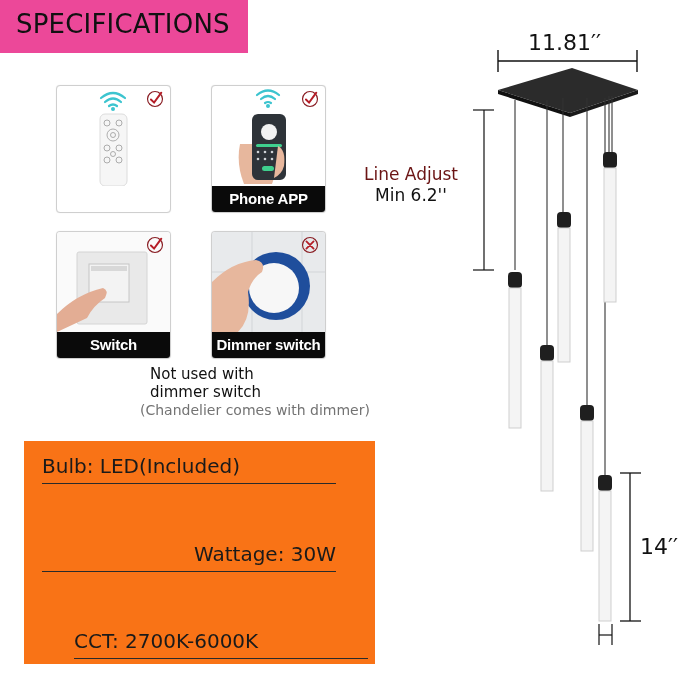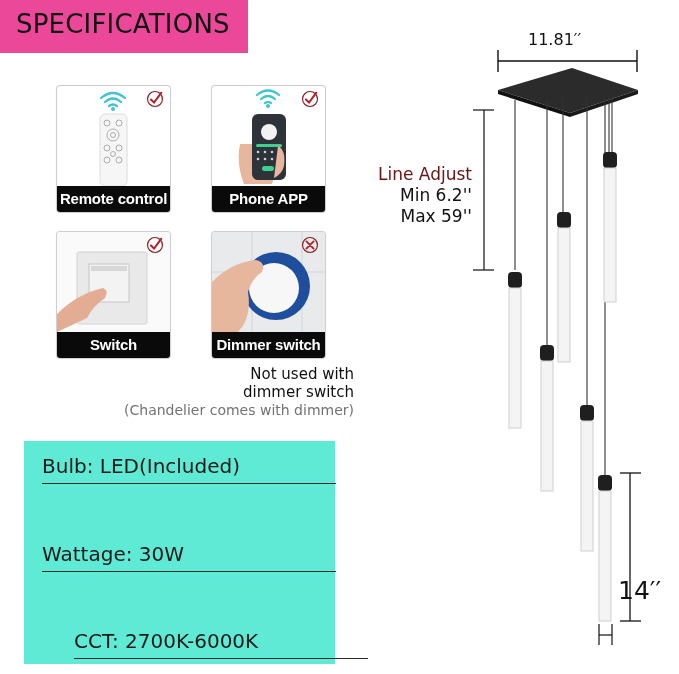--- a/index.html
+++ b/index.html
@@ -11,29 +11,29 @@
                 font-family:"DejaVu Sans", sans-serif; font-weight:normal; }
 
   .card { position:absolute; width:113px; height:126px; border:1px solid #cfcfcf; border-radius:4px;
           background:#fff; overflow:hidden; box-shadow:0 0 1px rgba(0,0,0,0.15); }
   .card .img { position:absolute; left:0; top:0; width:100%; height:100px; overflow:hidden; }
   .card .label { position:absolute; left:0; bottom:0; width:100%; height:26px; background:#0a0a0a; color:#fff;
                  font-family:"Liberation Sans", sans-serif; font-weight:bold; font-size:15px; text-align:center;
                  line-height:26px; white-space:nowrap; letter-spacing:-0.2px; }
   .badge { position:absolute; right:6px; top:4px; width:18px; height:18px; }
 
-  .note { position:absolute; left:134px; top:365px; width:220px; text-align:right; font-size:15px; line-height:18px; color:#111; }
+  .note { position:absolute; left:150px; top:365px; width:220px; text-align:left; font-size:15px; line-height:18px; color:#111; }
   .note .red { color:#737373; font-size:14px; white-space:nowrap; margin-left:-10px; }
 
-  .spec-box { position:absolute; left:24px; top:441px; width:311px; height:223px; background:#5eead4; }
+  .spec-box { position:absolute; left:24px; top:441px; width:311px; height:223px; background:#f97316;padding-left:40px; }
   .spec-row { position:absolute; left:18px; width:294px; border-bottom:1.5px solid #2a2a2a;
               font-size:20px; color:#1a1a1a; line-height:26px; height:30px; }
 
   .dim { position:absolute; font-family:"DejaVu Sans", sans-serif; color:#111; }
-  .line-adjust { position:absolute; left:350px; top:164px; width:122px; text-align:right; line-height:21px; font-size:17px; }
+  .line-adjust { position:absolute; left:350px; top:164px; width:122px; text-align:center; line-height:21px; font-size:17px; }
   .line-adjust .red { color:#6b1414; }
 </style>
 </head>
 <body>
 
 <div class="title-bar">
   <div class="title-text">SPECIFICATIONS</div>
 </div>
 
 <div class="card" style="left:56px; top:85px;">
@@ -56,21 +56,20 @@
         <circle cx="56" cy="68" r="2.5"></circle>
         <circle cx="50" cy="74" r="3"></circle>
           <circle cx="62" cy="74" r="3"></circle>
       </g>
     </svg>
   </div>
   <svg class="badge" viewBox="0 0 20 20">
     <circle cx="10" cy="10" r="8.3" fill="none" stroke="#8a1f25" stroke-width="1.3"></circle>
     <path d="M5.5 10.5 L9 14 L17 3" fill="none" stroke="#b51d27" stroke-width="2.2" stroke-linecap="round"></path>
   </svg>
-  <div class="label">Remote control</div>
 </div>
 
 <div class="card" style="left:211px; top:85px;">
   <div class="img">
     <svg width="113" height="100" viewBox="0 0 113 100">
       <g fill="none" stroke="#3cc4cf" stroke-width="2.2" stroke-linecap="round">
         <path d="M45 9 Q56 0 67 9"></path>
         <path d="M49 13 Q56 7 63 13"></path>
         <path d="M53 17 Q56 15 59 17"></path>
       </g>
@@ -139,21 +138,21 @@
 </div>
 
 <div class="note">
   <div>Not used with</div>
   <div>dimmer switch</div>
   <div class="red">(Chandelier comes with dimmer)</div>
 </div>
 
 <div class="spec-box">
   <div class="spec-row" style="top:12px;">Bulb: LED(Included)</div>
-  <div class="spec-row" style="top:100px;">Wattage: 30W</div>
+  <div class="spec-row" style="top:100px;text-align:right;">Wattage: 30W</div>
   <div class="spec-row" style="top:187px;margin-left:32px;">CCT: 2700K-6000K</div>
 </div>
 
 <svg style="position:absolute; left:0; top:0;" width="679" height="674">
 
   <g stroke="#111" stroke-width="1.4" fill="none">
     <line x1="498" y1="61" x2="637" y2="61"></line>
     <line x1="498" y1="50" x2="498" y2="72"></line>
     <line x1="637" y1="50" x2="637" y2="72"></line>
   </g>
@@ -213,22 +212,21 @@
     <line x1="620" y1="621" x2="641" y2="621"></line>
   </g>
 
   <g stroke="#111" stroke-width="1.2">
     <line x1="599" y1="624" x2="599" y2="645"></line>
     <line x1="612" y1="624" x2="612" y2="645"></line>
     <line x1="599" y1="635" x2="612" y2="635"></line>
   </g>
 </svg>
 
-<div class="dim" style="left:528px; top:30px; font-size:16px;">11.81′′</div>
+<div class="dim" style="left:528px; top:30px; font-size:22px;">11.81′′</div>
 
 <div class="line-adjust">
   <div class="red">Line Adjust</div>
   <div>Min 6.2''</div>
-  <div>Max 59''</div>
-</div>
-
-<div class="dim" style="left:618px; top:534px; font-size:25px;margin-top:42px;">14′′</div>
+</div>
+
+<div class="dim" style="left:640px; top:534px; font-size:22px;">14′′</div>
 <div class="dim" style="left:585px; top:681px; font-size:28px;">1.2′′</div>
 
 </body></html>

